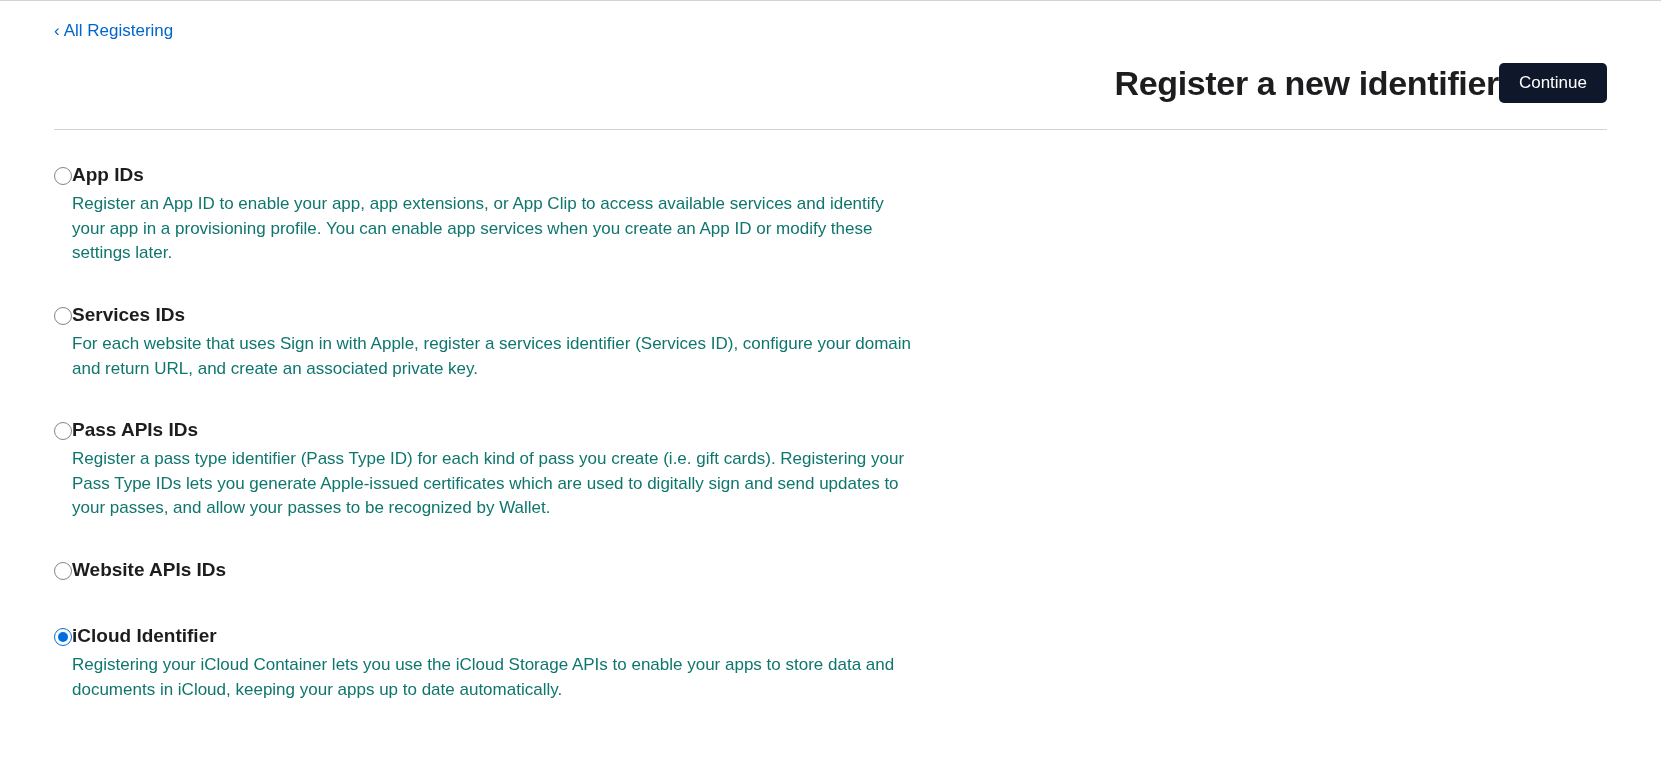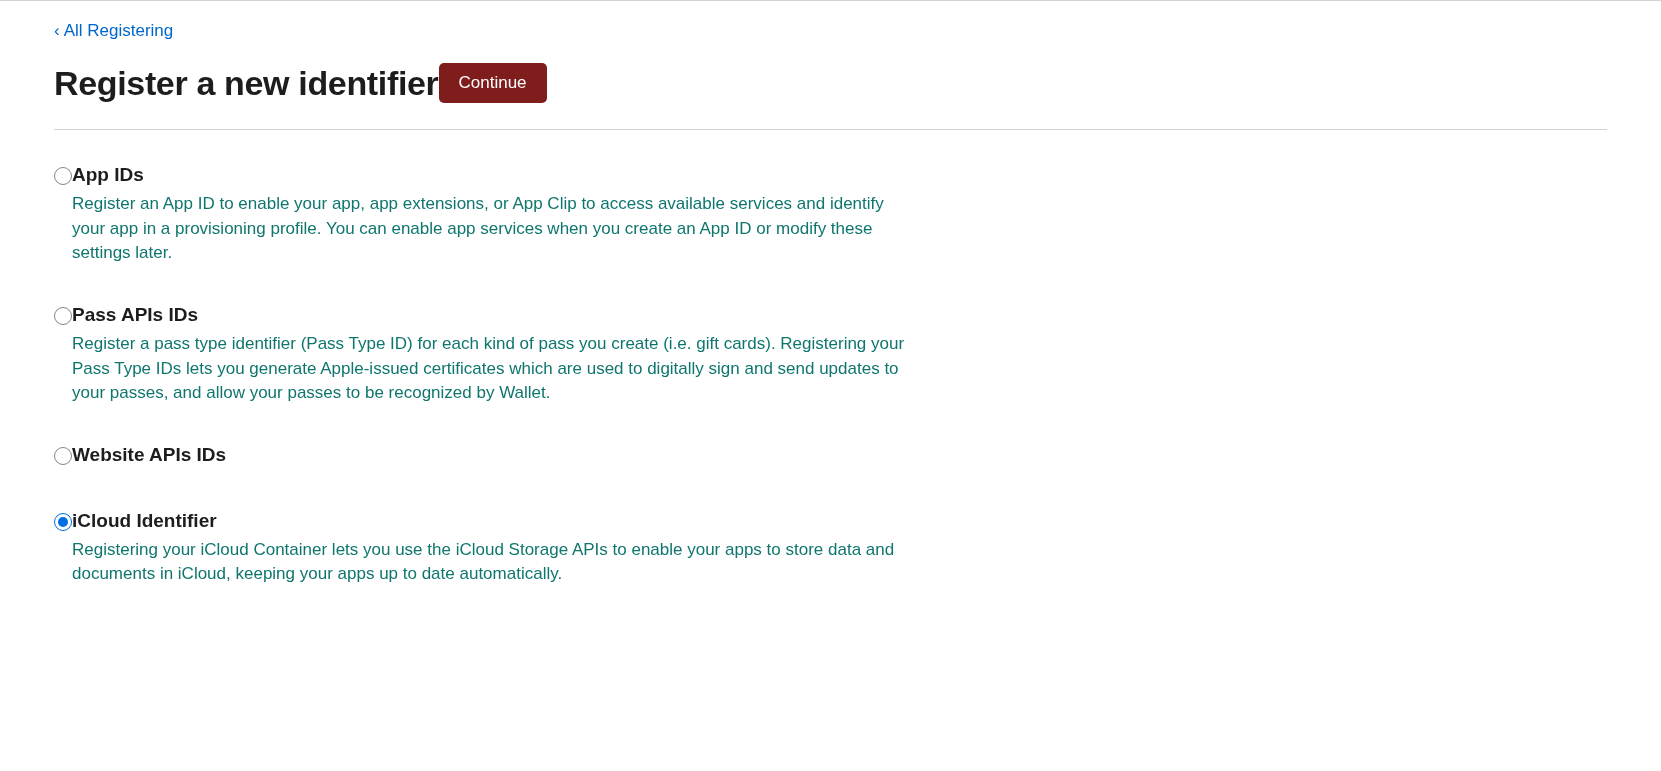--- a/index.html
+++ b/index.html
@@ -24,34 +24,34 @@
       font-size: 17px;
       cursor: pointer;
       margin-bottom: 22px;
     }
     .back-link .chevron {
       margin-right: 4px;
       font-size: 17px;
     }
     .header-row {
       display: flex;
-      justify-content: flex-start;
+      justify-content: flex-end;
       align-items: center;
       padding-bottom: 26px;
       border-bottom: 1px solid #d2d2d7;
       margin-bottom: 34px;
     }
     .page-title {
       font-size: 34px;
       font-weight: 700;
       letter-spacing: -0.01em;
       color: #1d1d1f;
     }
     .continue-button {
-      background: #7f1d1d;
+      background: #0f172a;
       color: #fff;
       border: none;
       border-radius: 5px;
       padding: 10px 20px;
       font-size: 17px;
       font-weight: 400;
       cursor: pointer;
     }
     .options-list {
       display: flex;
@@ -129,20 +129,29 @@
     <div class="option-item">
       <div class="radio-wrap">
         <input type="radio" name="identifier-type" style="">
       </div>
       <div class="option-content">
         <div class="option-title">App IDs</div>
         <div class="option-desc">Register an App ID to enable your app, app extensions, or App Clip to access available services and identify your app in a provisioning profile. You can enable app services when you create an App ID or modify these settings later.</div>
       </div>
     </div>
 
+    <div class="option-item">
+      <div class="radio-wrap">
+        <input type="radio" name="identifier-type" style="">
+      </div>
+      <div class="option-content">
+        <div class="option-title">Services IDs</div>
+        <div class="option-desc">For each website that uses Sign in with Apple, register a services identifier (Services ID), configure your domain and return URL, and create an associated private key.</div>
+      </div>
+    </div>
 
     <div class="option-item">
       <div class="radio-wrap">
         <input type="radio" name="identifier-type" style="">
       </div>
       <div class="option-content">
         <div class="option-title">Pass APIs IDs</div>
         <div class="option-desc">Register a pass type identifier (Pass Type ID) for each kind of pass you create (i.e. gift cards). Registering your Pass Type IDs lets you generate Apple-issued certificates which are used to digitally sign and send updates to your passes, and allow your passes to be recognized by Wallet.</div>
       </div>
     </div>

